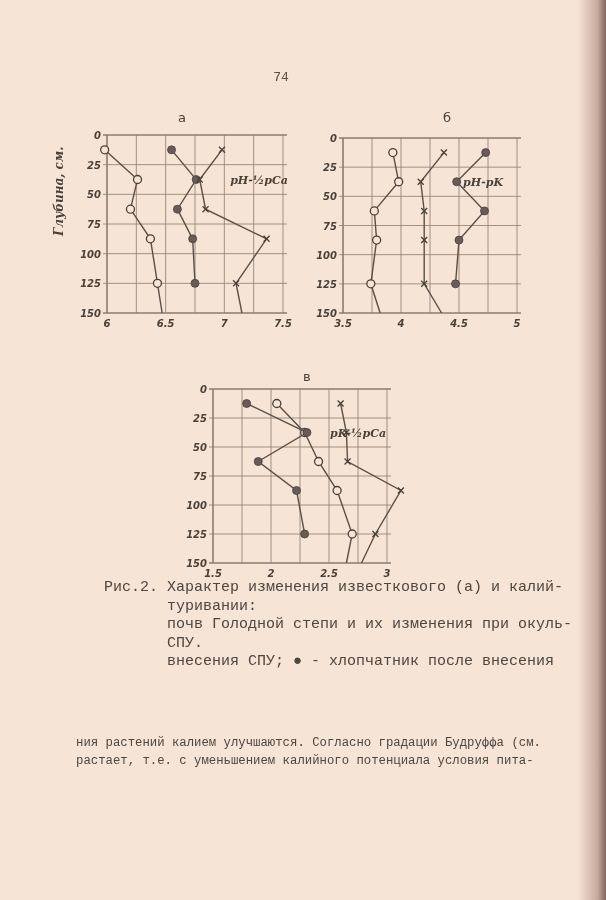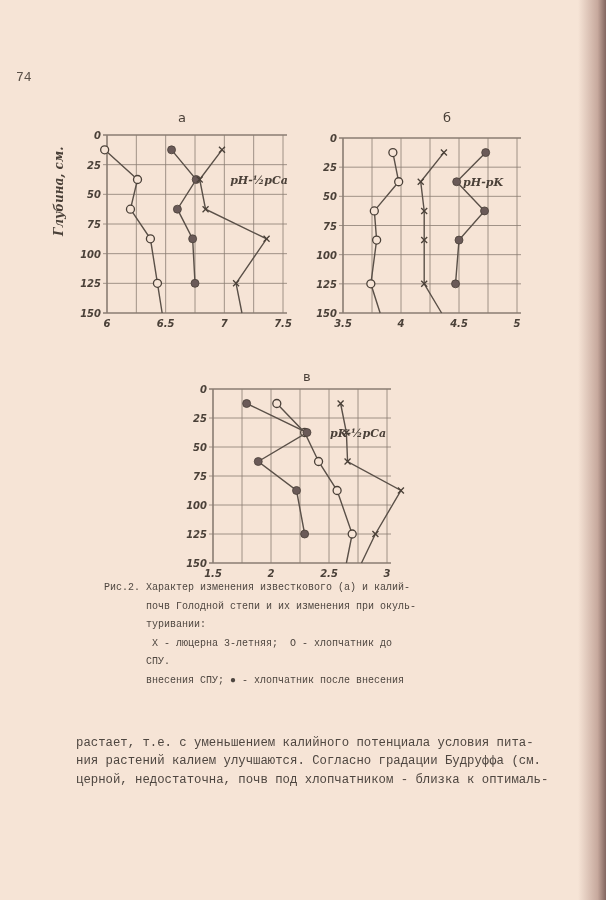--- a/index.html
+++ b/index.html
@@ -7,32 +7,32 @@
     width: 606px; height: 900px; overflow: hidden; position: relative;
     background: #f6e4d6;
     font-family: "Liberation Mono", "DejaVu Sans Mono", monospace;
     color: #4a4038;
   }
   .page-shadow {
     position: absolute; right: 0; top: 0; width: 28px; height: 900px;
     background: linear-gradient(to right, rgba(246,228,214,0), rgba(160,120,110,0.55) 70%, rgba(110,80,75,0.85));
   }
   .page-number {
-    position: absolute; left: 16px; width: 562px; top: 70px; text-align: left;
+    position: absolute; left: 0; width: 562px; top: 70px; text-align: center;
     font-size: 13px; color: #5a5048;
   }
   .chart { position: absolute; }
   .chart svg { overflow: visible; }
   .panel-label {
     position: absolute; font-size: 13px; color: #4a4038;
     font-family: "DejaVu Sans", sans-serif;
   }
   .caption {
     position: absolute; left: 104px; top: 579px; width: 420px;
-    font-size: 10px; line-height: 18.5px; color: #4e4640;
+    font-size: 15px; line-height: 18.5px; color: #4e4640;
   }
   .caption .line { white-space: pre; }
   .body-text {
     position: absolute; left: 76px; top: 734px; width: 500px;
     font-size: 12.3px; line-height: 18.3px; color: #4e4640;
   }
   .body-text .line { white-space: pre; }
   .ylabel {
     position: absolute; left: 52px; top: 236px; transform: rotate(-90deg);
     transform-origin: left top; font-family: "DejaVu Serif", serif; font-style: italic;
@@ -238,24 +238,22 @@
       </g>
       <g stroke="#4a4038" stroke-width="1.3">
         <line x1="372.4" y1="531" x2="378.4" y2="537"></line>
         <line x1="372.4" y1="537" x2="378.4" y2="531"></line>
       </g>
     </svg>
   </div>
 
 <div class="caption">
   <div class="line">Рис.2. Характер изменения известкового (а) и калий-</div>
+  <div class="line">       туривании:</div>
   <div class="line">       почв Голодной степи и их изменения при окуль-</div>
-  <div class="line">       туривании:</div>
-  <div class="line">        Х - люцерна 3-летняя;  О - хлопчатник до</div>
   <div class="line">       СПУ.</div>
   <div class="line">       внесения СПУ; ● - хлопчатник после внесения</div>
 </div>
 
 <div class="body-text">
+  <div class="line">ния растений калием улучшаются. Согласно градации Будруффа (см.</div>
   <div class="line">растает, т.е. с уменьшением калийного потенциала условия пита-</div>
-  <div class="line">ния растений калием улучшаются. Согласно градации Будруффа (см.</div>
-  <div class="line">церной, недостаточна, почв под хлопчатником - близка к оптималь-</div>
 </div>
 
 </body></html>

